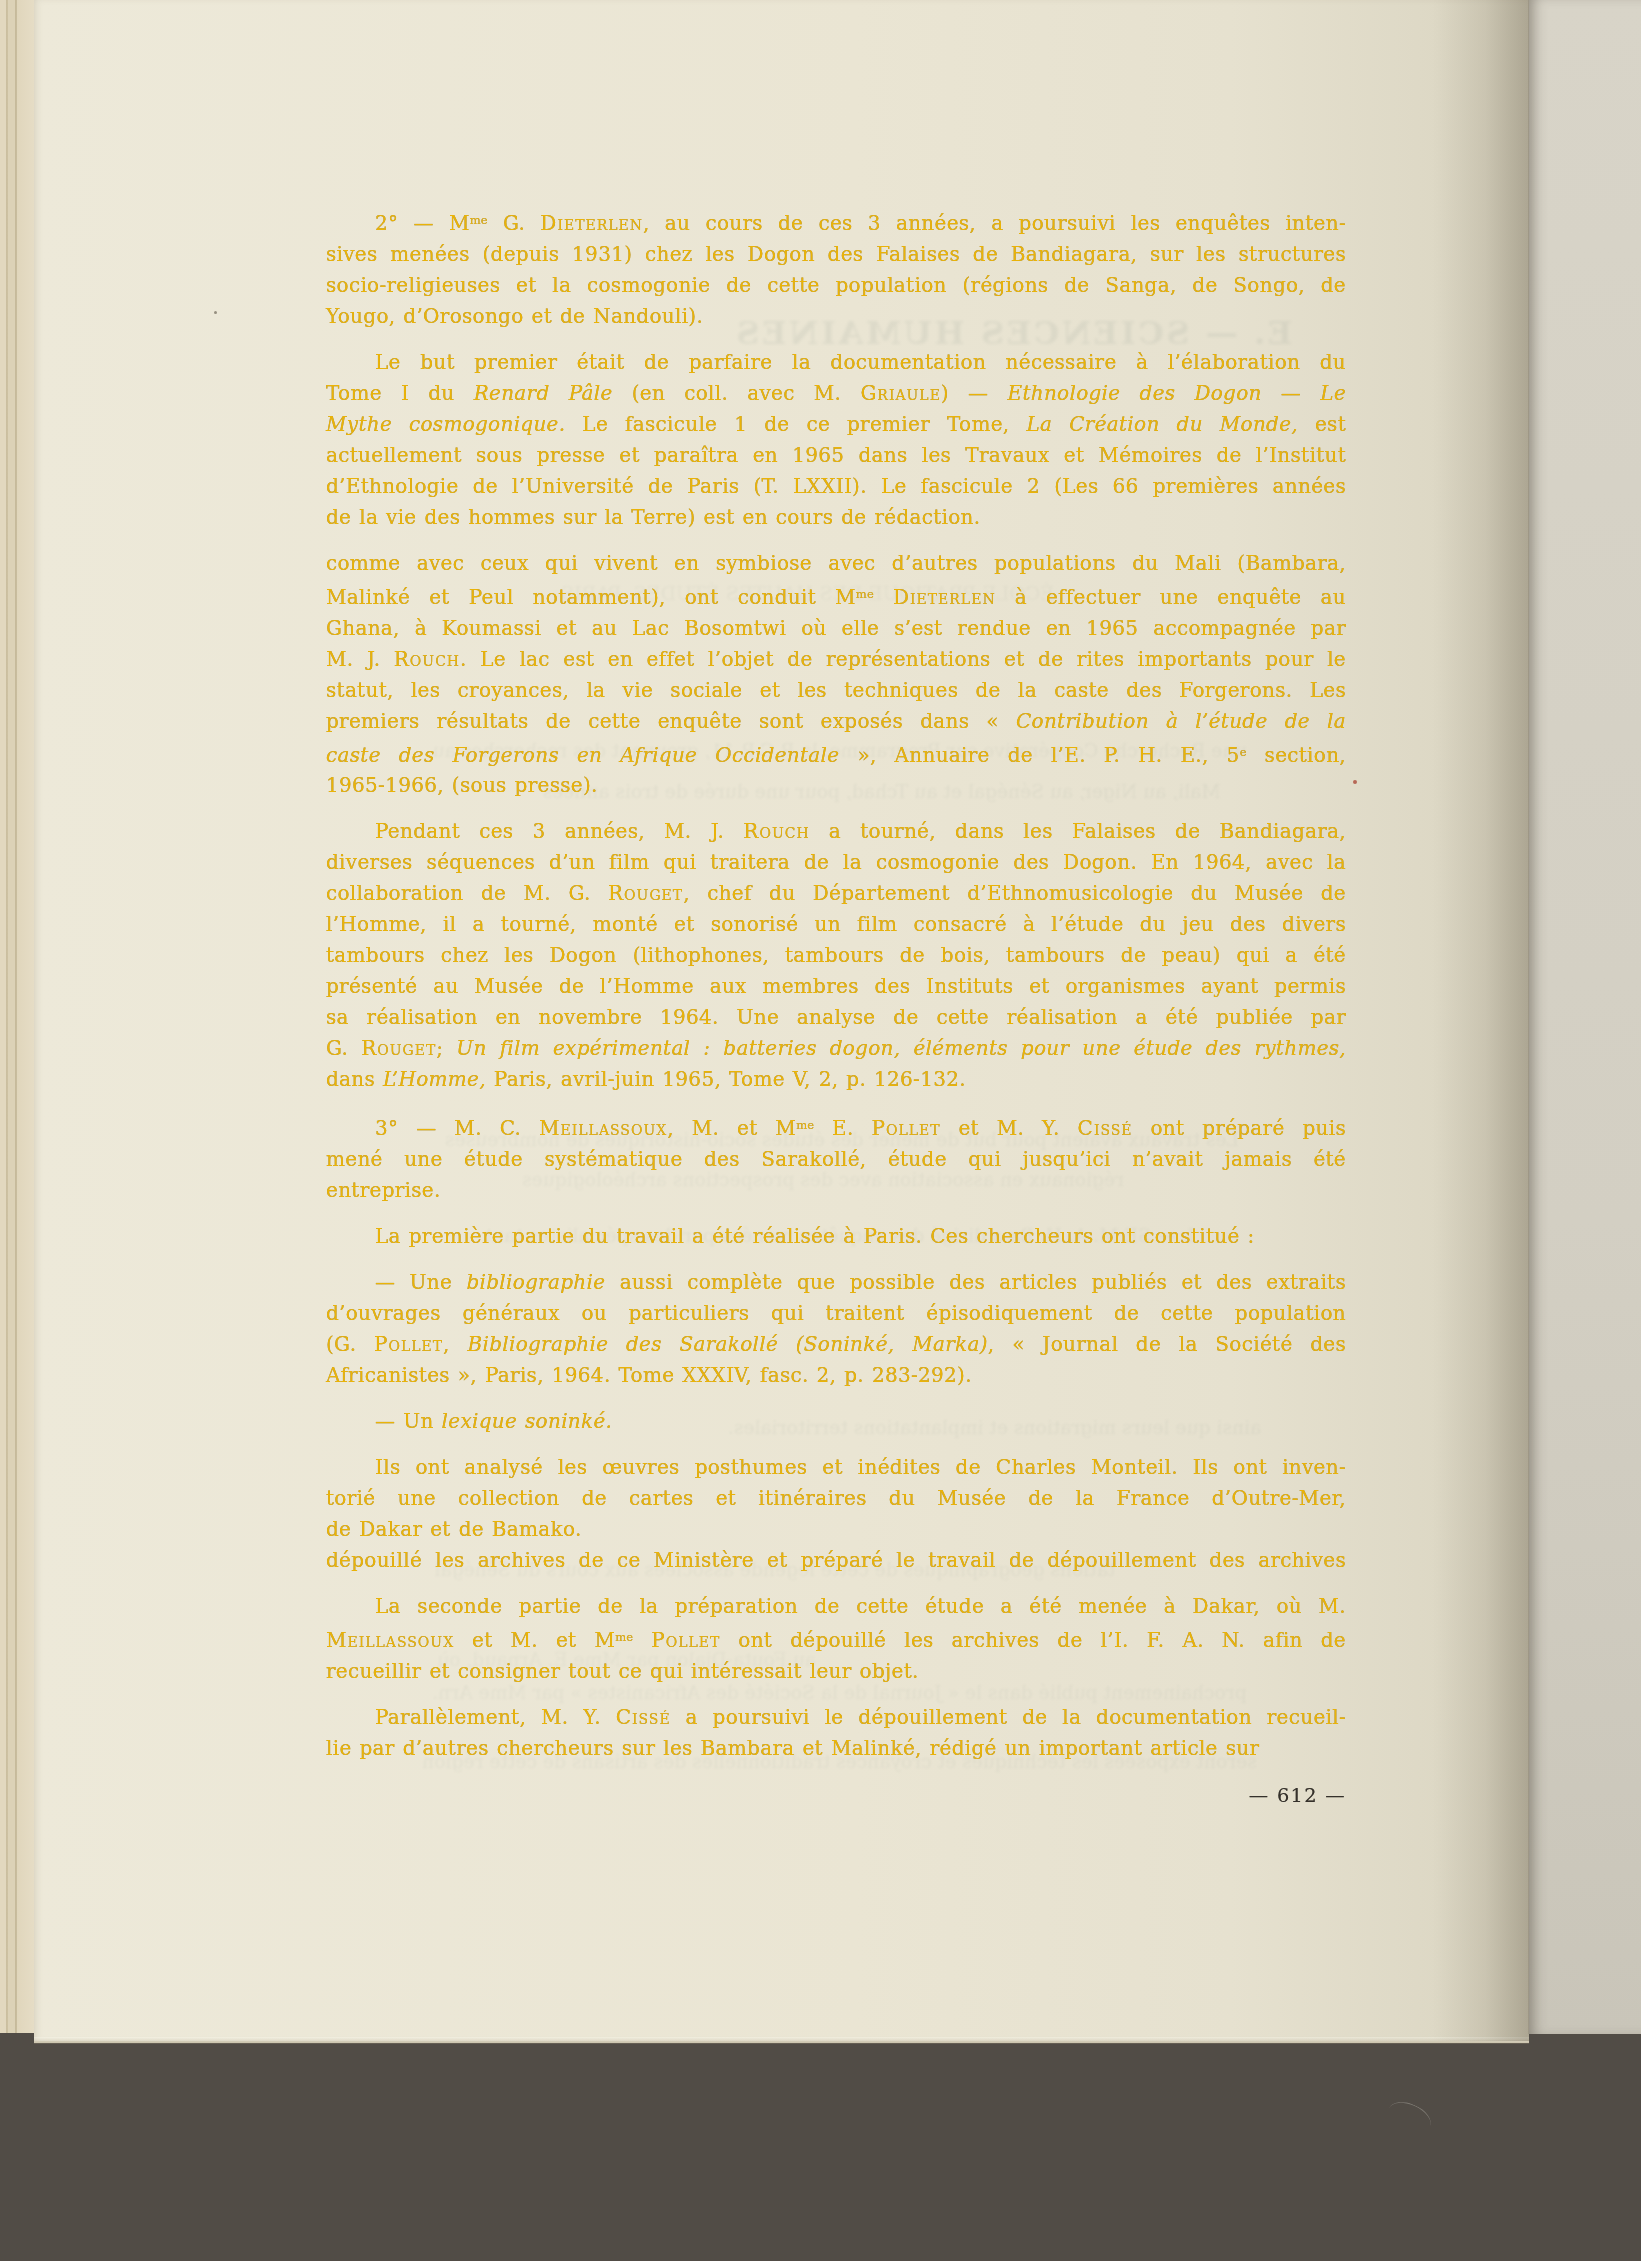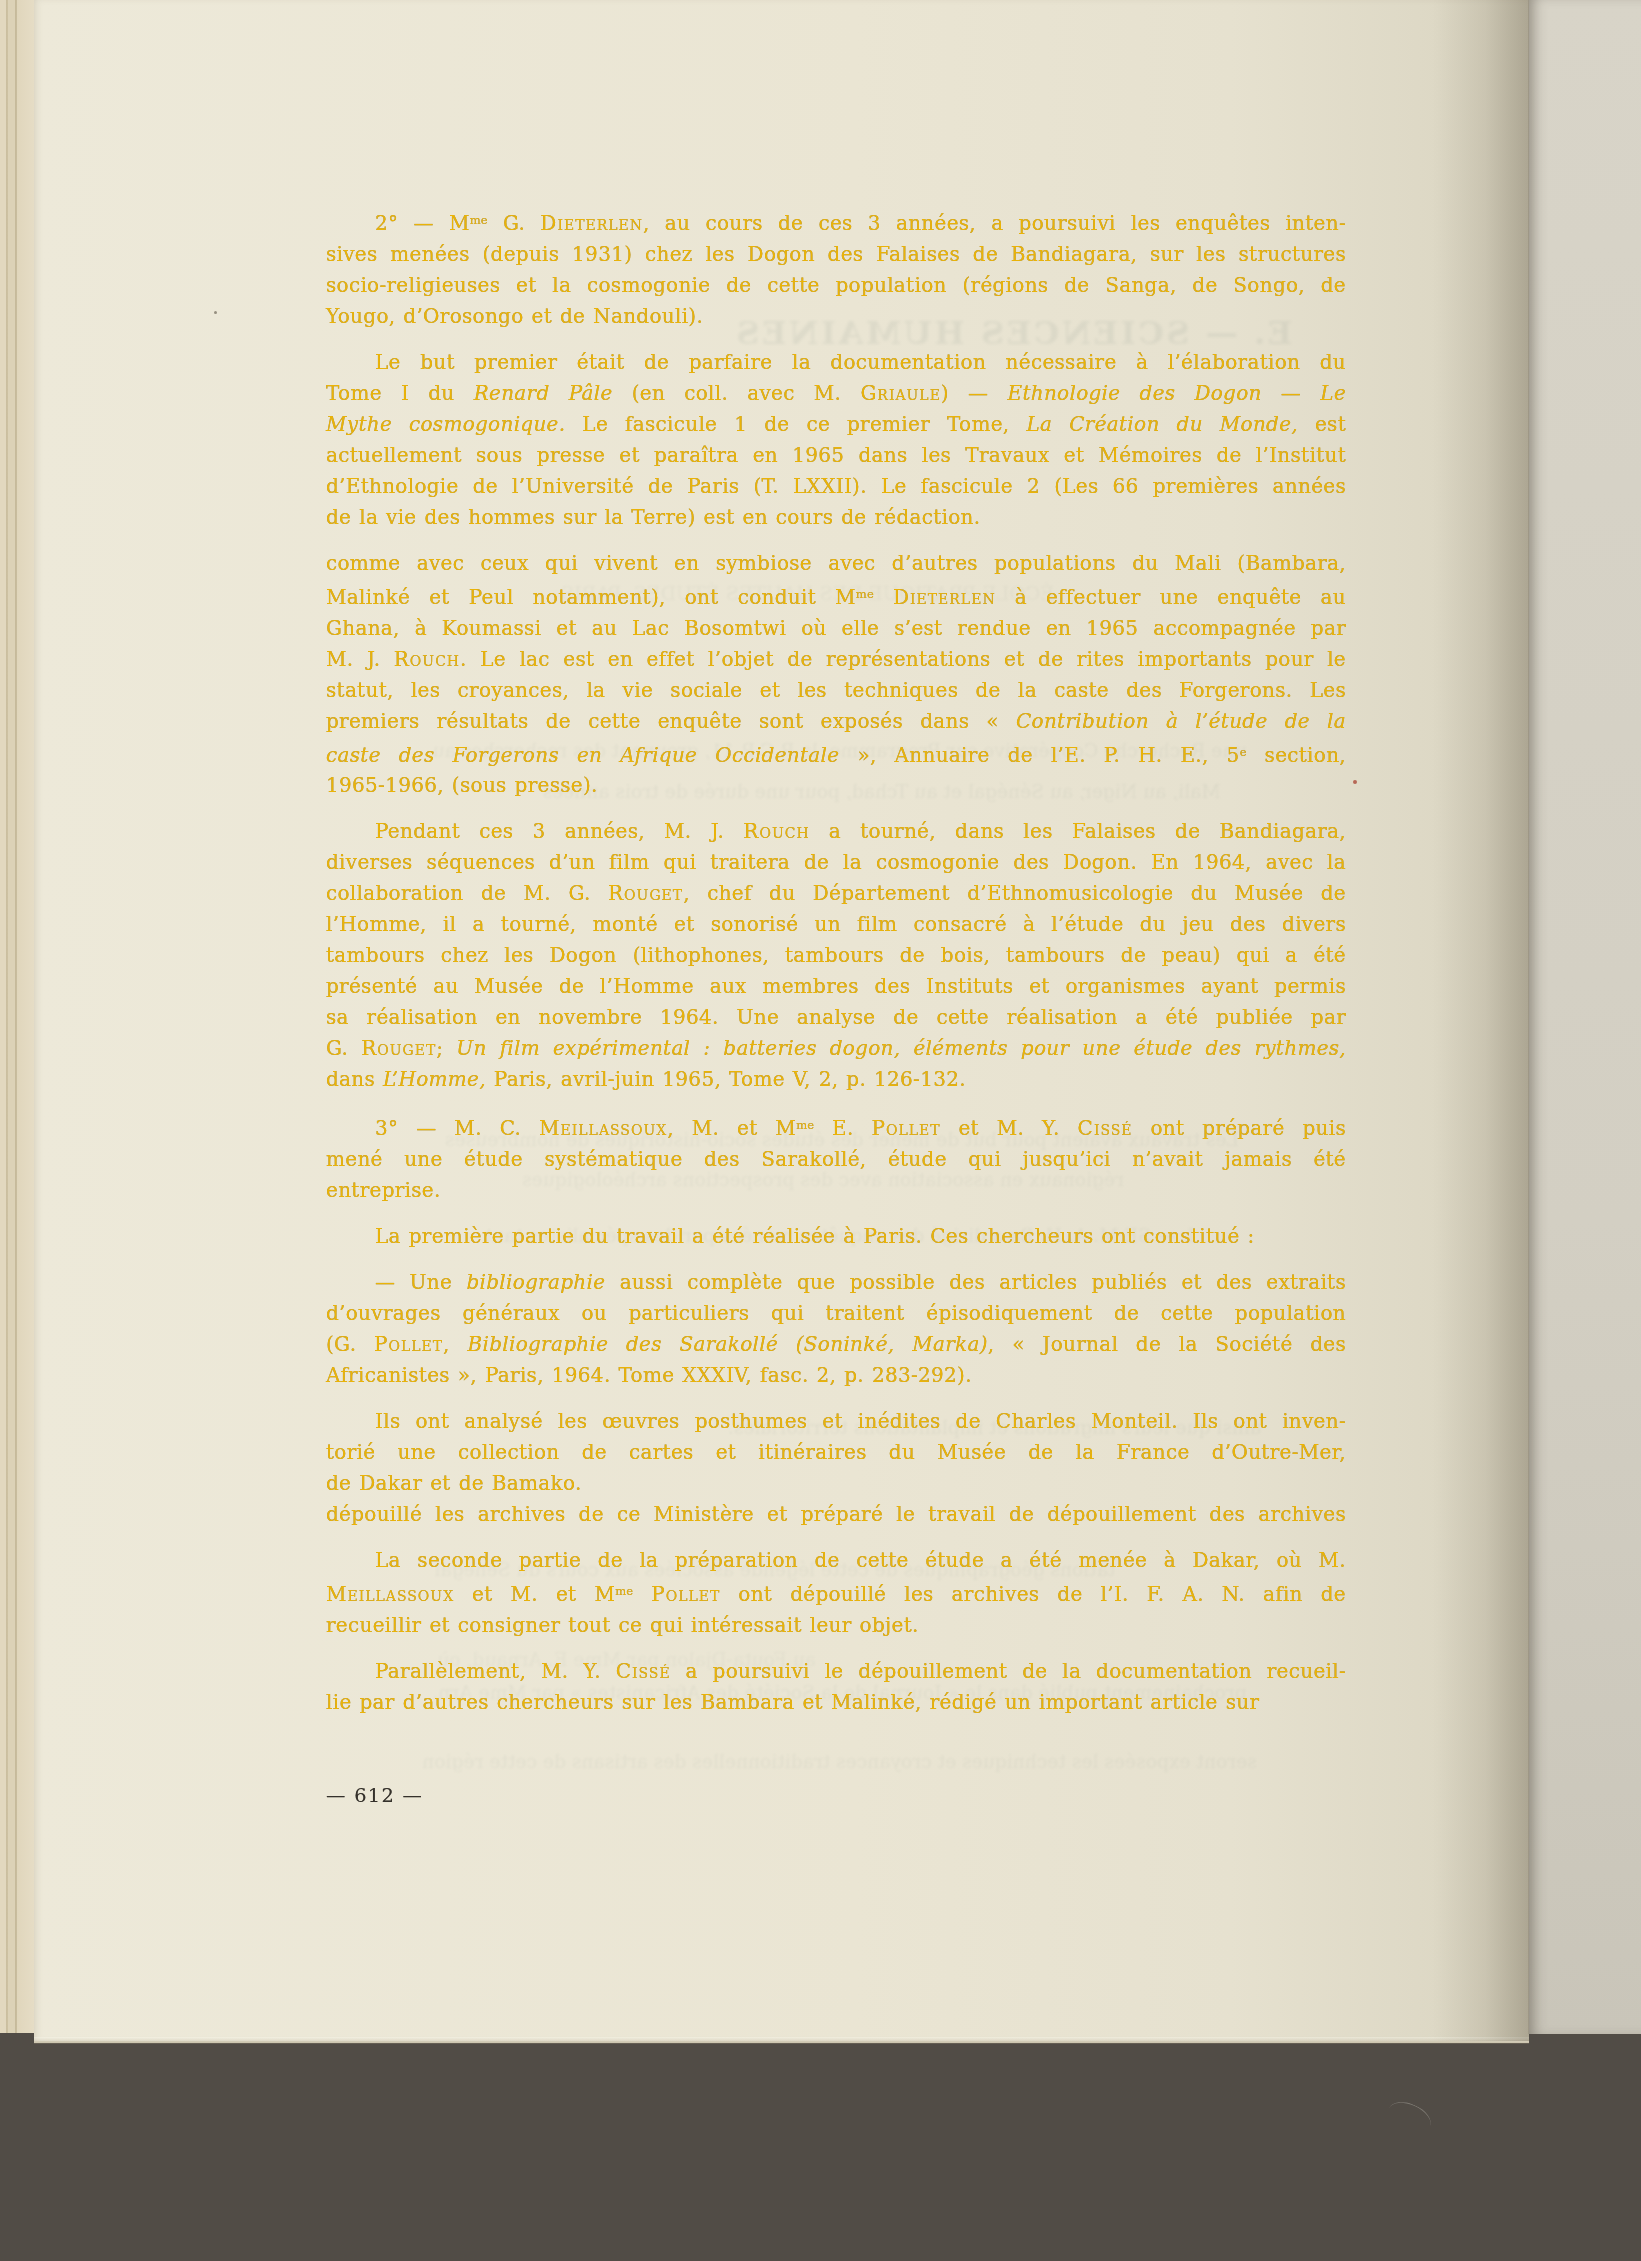--- a/index.html
+++ b/index.html
@@ -54,21 +54,21 @@
   .para:first-child{margin-top:0;}
   .para.section{}
   .line{text-align:justify;text-align-last:justify;}
   .line.first{text-indent:49px;}
   .line.last{text-align-last:left;}
   .i{font-style:italic;}
   .sc{font-variant:small-caps;letter-spacing:1px;}
   .sup{font-size:.58em;vertical-align:.5em;letter-spacing:0.1px;}
   .page-number{
     position:absolute;left:326px;top:1782px;width:1020px;
-    text-align:left;color:#35312b;
+    text-align:right;color:#35312b;
     font-size:19.4px;line-height:28px;letter-spacing:1.3px;
     text-shadow:0 0 0.4px rgba(53,49,43,.55);
   }
   
   .ghost-layer{position:absolute;left:0;top:0;width:1642px;height:2261px;pointer-events:none;}
   .ghost{
     position:absolute;transform:scaleX(-1);
     color:#6f8078;filter:blur(1.3px);white-space:nowrap;
     font-family:"DejaVu Serif","Liberation Serif",serif;
     text-align:center;
@@ -151,20 +151,23 @@
     <div class="para">
       <div class="line first last"><span>La première partie du travail a été réalisée à Paris. Ces chercheurs ont constitué :</span></div>
     </div>
     <div class="para">
       <div class="line first"><span>— Une </span><span class="i">bibliographie</span><span> aussi complète que possible des articles publiés et des extraits</span></div>
       <div class="line"><span>d’ouvrages généraux ou particuliers qui traitent épisodiquement de cette population</span></div>
       <div class="line"><span>(G. </span><span class="sc">Pollet</span><span>, </span><span class="i">Bibliographie des Sarakollé (Soninké, Marka)</span><span>, « Journal de la Société des</span></div>
       <div class="line last"><span>Africanistes », Paris, 1964. Tome XXXIV, fasc. 2, p. 283-292).</span></div>
     </div>
     <div class="para">
+      <div class="line first last"><span>— Un </span><span class="i">lexique soninké.</span></div>
+    </div>
+    <div class="para">
       <div class="line first"><span>Ils ont analysé les œuvres posthumes et inédites de Charles Monteil. Ils ont inven-</span></div>
       <div class="line"><span>torié une collection de cartes et itinéraires du Musée de la France d’Outre-Mer,</span></div>
       <div class="line last"><span>de Dakar et de Bamako.</span></div>
       <div class="line"><span>dépouillé les archives de ce Ministère et préparé le travail de dépouillement des archives</span></div>
     </div>
     <div class="para">
       <div class="line first"><span>La seconde partie de la préparation de cette étude a été menée à Dakar, où M.</span></div>
       <div class="line"><span class="sc">Meillassoux</span><span> et M. et M</span><span class="sup">me</span><span> </span><span class="sc">Pollet</span><span> ont dépouillé les archives de l’I. F. A. N. afin de</span></div>
       <div class="line last"><span>recueillir et consigner tout ce qui intéressait leur objet.</span></div>
     </div>

